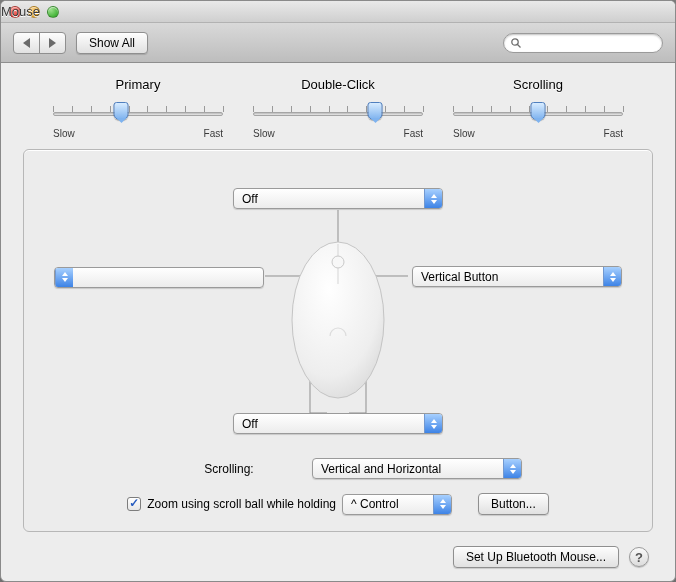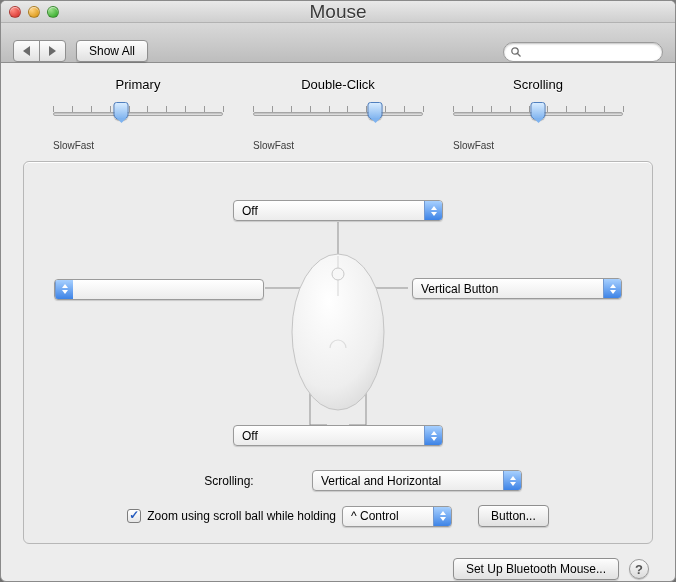--- a/index.html
+++ b/index.html
@@ -5,23 +5,23 @@
   * { box-sizing: border-box; }
   body { margin: 0; font-family: "Lucida Grande", "Helvetica Neue", Arial, sans-serif; font-size: 11px; color: #000; background: #888; }
   .window { width: 676px; height: 582px; background: #ededed; border: 1px solid #8a8a8a; border-radius: 6px; box-shadow: 0 5px 24px rgba(0,0,0,0.5); position: relative; overflow: hidden; }
   
   .titlebar { height: 22px; background: linear-gradient(#e9e9e9,#cfcfcf); border-bottom: 1px solid #b2b2b2; display: flex; align-items: center; position: relative; }
   .traffic { display: flex; gap: 7px; margin-left: 8px; }
   .tl-btn { width: 12px; height: 12px; border-radius: 50%; border: 1px solid rgba(0,0,0,0.25); box-shadow: inset 0 1px 1px rgba(255,255,255,0.6); }
   .close { background: radial-gradient(circle at 30% 30%, #ff8b82, #e0443e 70%); }
   .min   { background: radial-gradient(circle at 30% 30%, #ffd27f, #e1a228 70%); }
   .zoom  { background: radial-gradient(circle at 30% 30%, #9be08a, #46b53a 70%); }
-  .title { position: absolute; left: 0; right: 0; text-align: center; font-size: 19px; color: #3a3a3a; text-shadow: 0 1px 0 #fff; pointer-events: none; }
-  
-  .toolbar { height: 40px; background: linear-gradient(#d9d9d9,#bdbdbd); border-bottom: 1px solid #8e8e8e; display: flex; align-items: flex-end; padding: 0 12px; gap: 10px; }
+  .title { position: absolute; left: 0; right: 0; text-align: left; font-size: 13px; color: #3a3a3a; text-shadow: 0 1px 0 #fff; pointer-events: none; }
+  
+  .toolbar { height: 40px; background: linear-gradient(#d9d9d9,#bdbdbd); border-bottom: 1px solid #8e8e8e; display: flex; align-items: center; padding: 0 12px; gap: 10px; }
   .seg { display: flex; }
   .seg button { height: 22px; width: 27px; background: linear-gradient(#fdfdfd,#e1e1e1); border: 1px solid #8f8f8f; display: flex; align-items: center; justify-content: center; }
   .seg button:first-child { border-radius: 4px 0 0 4px; }
   .seg button:last-child  { border-radius: 0 4px 4px 0; margin-left: -1px; }
   .tri { width: 0; height: 0; border-top: 5px solid transparent; border-bottom: 5px solid transparent; }
   .tri-l { border-right: 7px solid #6a6a6a; }
   .tri-r { border-left: 7px solid #6a6a6a; }
   .push-btn { height: 22px; padding: 0 12px; background: linear-gradient(#fdfdfd,#e1e1e1); border: 1px solid #8f8f8f; border-radius: 4px; font-size: 12px; box-shadow: 0 1px 0 rgba(255,255,255,0.6) inset, 0 1px 1px rgba(0,0,0,0.15); cursor: default; font-family: inherit;}
   .toolbar .search { margin-left: auto; width: 160px; height: 20px; border-radius: 10px; background: #fff; border: 1px solid #9a9a9a; box-shadow: inset 0 1px 2px rgba(0,0,0,0.25); display: flex; align-items: center; padding: 0 6px; }
   .search svg { flex: none; }
@@ -31,21 +31,21 @@
   
   .sliders { display: flex; justify-content: space-between; padding: 0 30px 10px; }
   .slider-col { width: 170px; text-align: center; }
   .slider-col .slabel { font-size: 13px; text-shadow: 0 1px 0 #fff; margin-bottom: 10px; }
   .slider-track { position: relative; height: 26px; }
   .track-line { position: absolute; top: 10px; left: 0; right: 0; height: 4px; background: linear-gradient(#b9b9b9,#e8e8e8); border: 1px solid #a5a5a5; border-radius: 2px; }
   .ticks { position: absolute; top: 4px; left: 0; right: 0; height: 16px; }
   .tick { position: absolute; width: 1px; height: 6px; background: #9a9a9a; top: 0; }
   .thumb { position: absolute; top: 0; width: 15px; height: 18px; background: linear-gradient(#d8ecff,#7fb3ef); border: 1px solid #4f7fbf; border-radius: 3px 3px 6px 6px; transform: translateX(-50%); box-shadow: 0 1px 1px rgba(0,0,0,0.3); }
   .thumb::after { content:""; position:absolute; bottom:-4px; left:50%; transform:translateX(-50%); width:0;height:0;border-left:5px solid transparent;border-right:5px solid transparent;border-top:5px solid #7fb3ef; }
-  .slider-ends { display: flex; justify-content: flex-start; font-size: 10px; color: #3a3a3a; margin-top: 12px; }
+  .slider-ends { display: flex; justify-content: space-between; font-size: 10px; color: #3a3a3a; margin-top: 0; }
   
   .group { border: 1px solid #b7b7b7; border-radius: 6px; background: #ececec; padding: 14px 16px 16px; box-shadow: inset 0 1px 0 #fff; position: relative; }
   
   .popup { display: inline-flex; align-items: center; height: 21px; background: linear-gradient(#ffffff,#ececec); border: 1px solid #9a9a9a; border-radius: 4px; box-shadow: 0 1px 1px rgba(0,0,0,0.15); font-size: 12px; cursor: default; overflow: hidden; }
   .popup .ptxt { padding: 0 8px; flex: 1; text-align: left; white-space: nowrap; }
   .popup .pcap { width: 18px; height: 100%; background: linear-gradient(#a7d0ff,#3d83e6); display: flex; flex-direction: column; align-items: center; justify-content: center; border-left: 1px solid #7198d0; }
   .pcap .caret { width:0;height:0;border-left:3.5px solid transparent;border-right:3.5px solid transparent; }
   .pcap .caret.up   { border-bottom: 4px solid #fff; margin-bottom: 1px; }
   .pcap .caret.down { border-top: 4px solid #fff; margin-top: 1px; }
   

